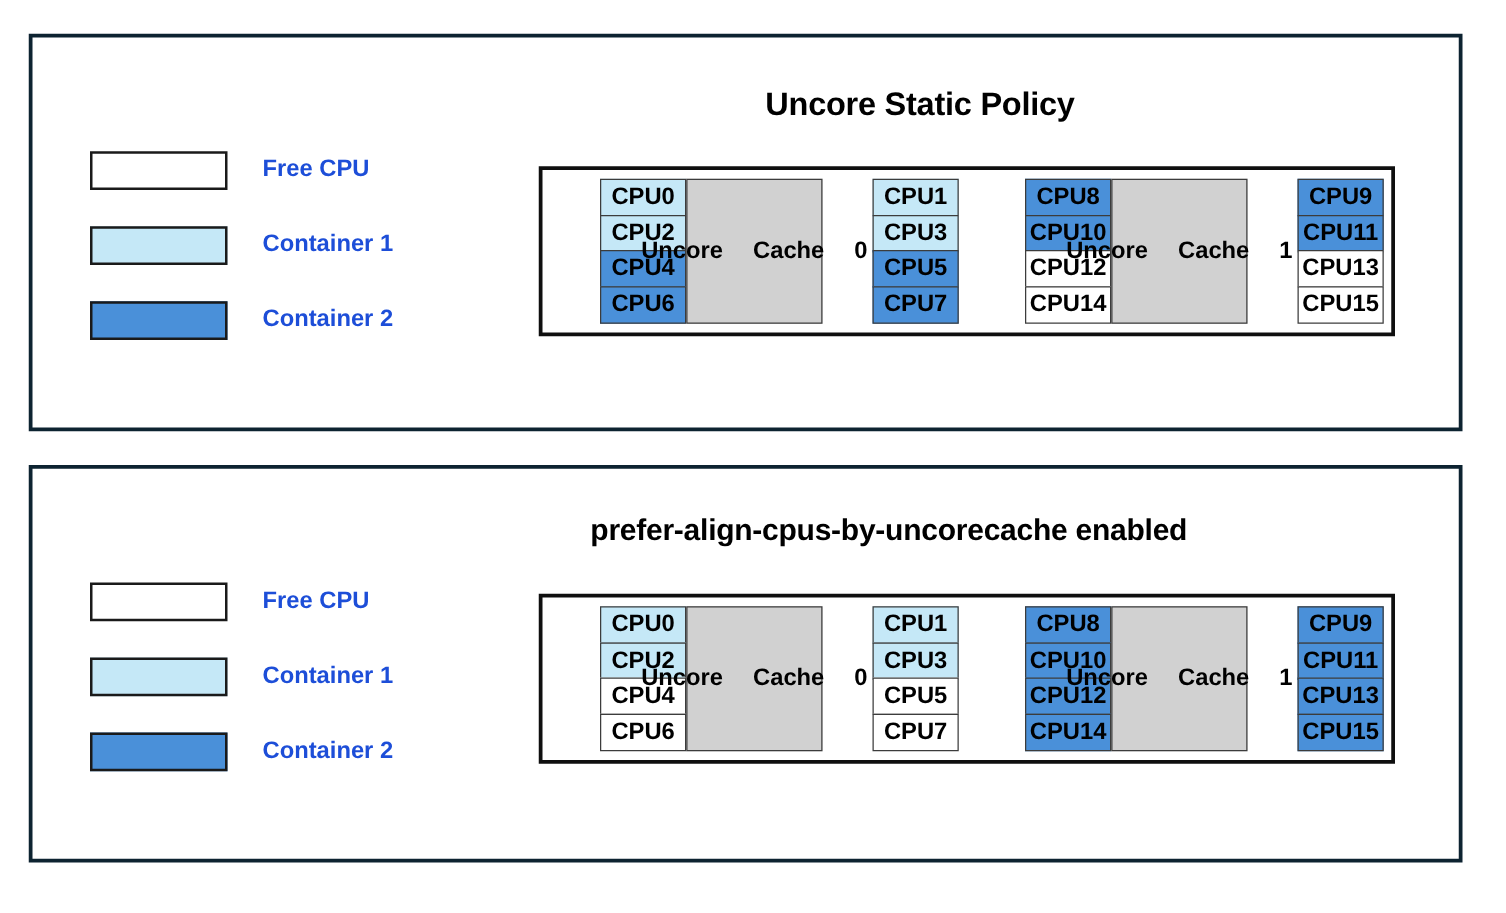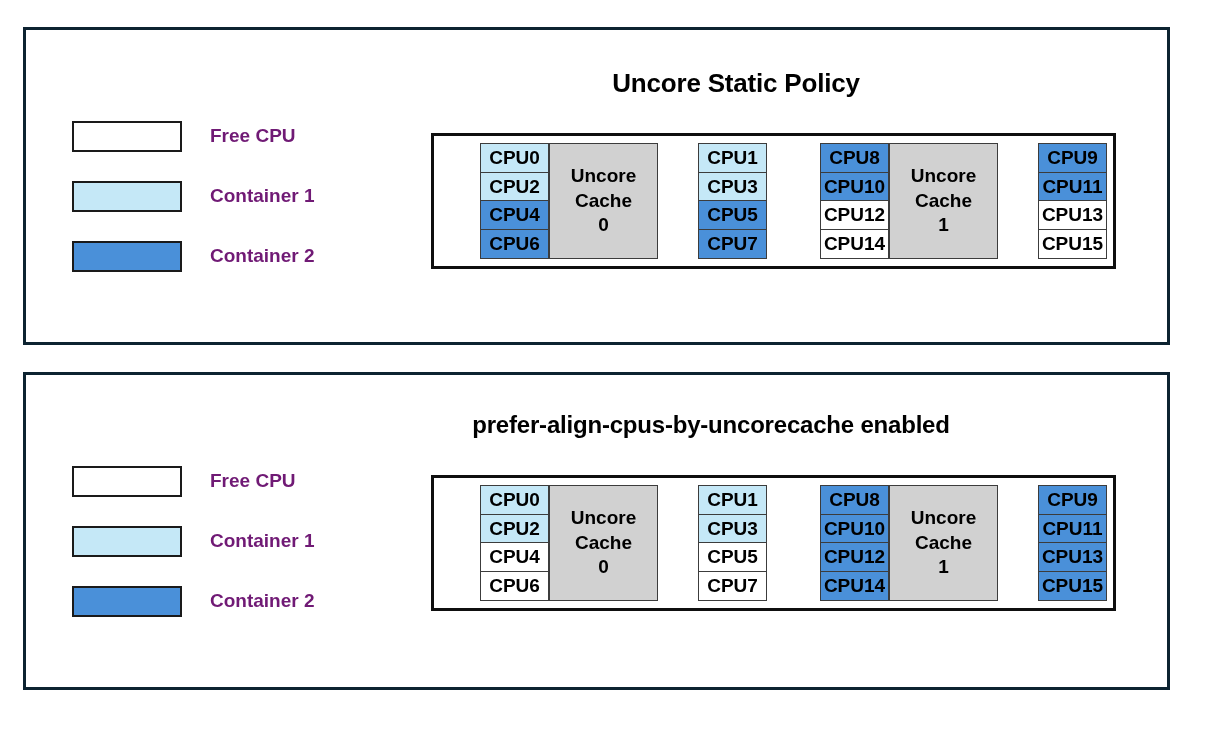--- a/index.html
+++ b/index.html
@@ -61,21 +61,21 @@
     width: 110px;
     height: 31px;
     border: 2px solid #1a1a1a;
     box-sizing: border-box;
     flex: 0 0 auto;
   }
   .legend-label {
     margin-left: 28px;
     font-size: 19px;
     font-weight: bold;
-    color: #701a75;
+    color: #1d4ed8;
     white-space: nowrap;
   }
 
   
   .diagram {
     position: absolute;
     left: 405px;
     top: 103px;
     border: 3px solid #0f0f0f;
     background: #ffffff;
@@ -111,27 +111,28 @@
     margin-left: 40px;
   }
   .cpu-cell:first-child { margin-top: 0; }
 
   .cache-cell {
     width: 109px;
     border: 1.5px solid #3c3c3c;
     box-sizing: border-box;
     background: #d1d1d1;
     display: flex;
-    flex-direction: column;
+    flex-direction: row;
     align-items: center;
     justify-content: center;
     font-size: 19px;
     font-weight: bold;
     color: #000000;
     line-height: 1.28;
+    gap: 24px;
   }
   .cache-cell span { display: block; }
 </style>
 </head>
 <body>
 
 <div class="panel" id="panel-top">
   <div class="panel-title">Uncore Static Policy</div>
   <div class="legend">
       <div class="legend-row">

